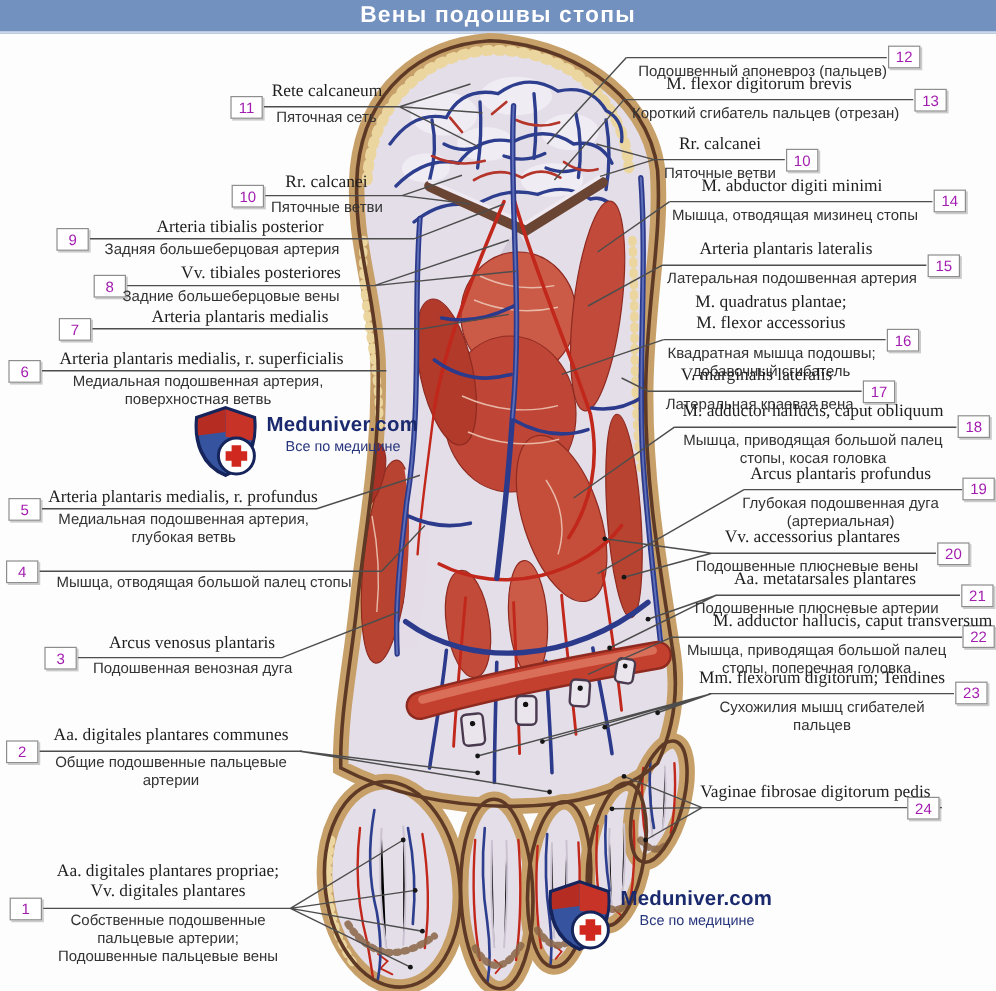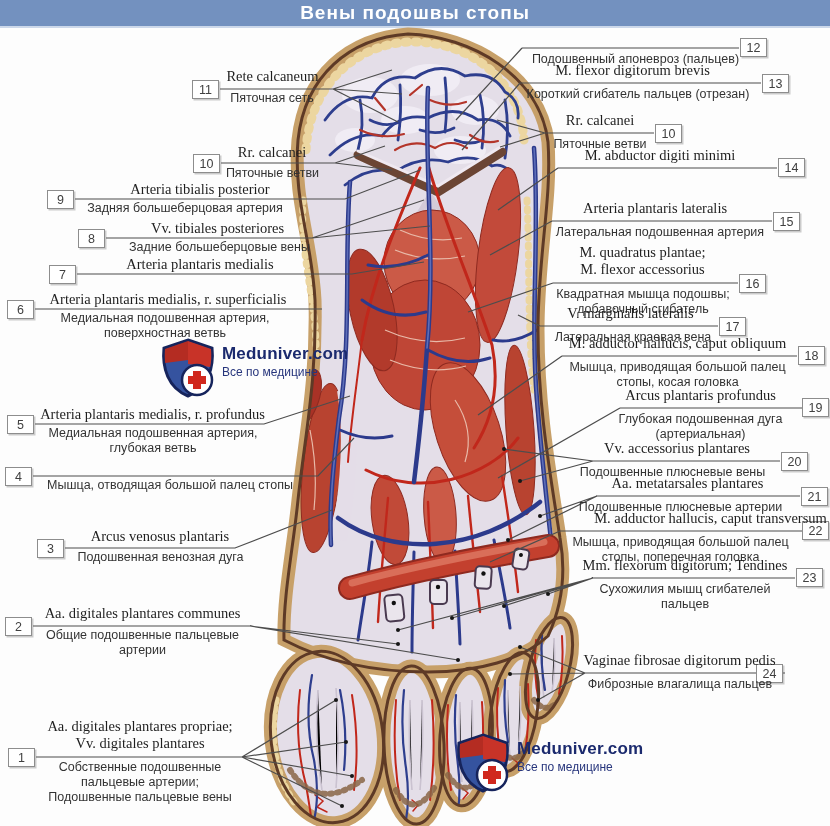--- a/index.html
+++ b/index.html
@@ -7,25 +7,25 @@
          font-family:"Liberation Sans",sans-serif;}
   #titlebar{position:absolute;left:0;top:0;width:830px;height:26px;background:#7391bf;
             border-bottom:2px solid #ccd8ea;display:flex;align-items:center;justify-content:center;
             color:#fff;font-size:19px;font-weight:bold;letter-spacing:1px;}
   svg.layer{position:absolute;left:0;top:0;}
   .latin{position:absolute;font-family:"Liberation Serif",serif;font-size:14.5px;line-height:17px;
          color:#1e1e1e;text-align:center;white-space:pre;}
   .rus{position:absolute;font-size:12.5px;line-height:15px;color:#333;text-align:center;white-space:pre;}
   .numbox{position:absolute;width:27px;height:19px;background:#fff;border:1.5px solid #8d8d8d;
           box-shadow:1.5px 1.5px 0 rgba(110,110,110,.35);box-sizing:border-box;
-          display:flex;align-items:center;justify-content:center;font-size:12.5px;color:#404040;}
+          display:flex;align-items:center;justify-content:center;font-size:12.5px;color:#a21caf;}
   .logo{position:absolute;display:flex;align-items:flex-start;}
   .logo-text{margin-left:6px;margin-top:6px;}
   .logo-name{font-size:17px;font-weight:bold;color:#1b2a6e;letter-spacing:.2px;}
-  .logo-tag{font-size:12px;color:#27357c;margin-top:1px;}
+  .logo-tag{font-size:12px;color:#27357c;margin-top:1px;margin-left:16px;}
 </style>
 </head>
 <body>
 
 <div id="stage">
 
   <div id="titlebar">
     <span>Вены подошвы стопы</span>
   </div>
 
@@ -296,21 +296,21 @@
   <div class="numbox" style="left:193px;top:154px">10</div>
   <div class="latin" style="left:212px;top:144px;width:120px">Rr. calcanei</div>
   <div class="rus" style="left:205px;top:166px;width:135px">Пяточные ветви</div>
 
   <div class="numbox" style="left:47px;top:190px">9</div>
   <div class="latin" style="left:75px;top:181px;width:250px">Arteria tibialis posterior</div>
   <div class="rus" style="left:55px;top:201px;width:260px">Задняя большеберцовая артерия</div>
 
   <div class="numbox" style="left:78px;top:229px">8</div>
   <div class="latin" style="left:105px;top:220px;width:225px">Vv. tibiales posteriores</div>
-  <div class="rus" style="left:92px;top:240px;width:255px">Задние большеберцовые вены</div>
+  <div class="rus" style="left:65px;top:240px;width:255px">Задние большеберцовые вены</div>
 
   <div class="numbox" style="left:49px;top:265px">7</div>
   <div class="latin" style="left:80px;top:256px;width:240px">Arteria plantaris medialis</div>
 
   <div class="numbox" style="left:7px;top:300px">6</div>
   <div class="latin" style="left:28px;top:291px;width:280px">Arteria plantaris medialis, r. superficialis</div>
   <div class="rus" style="left:35px;top:311px;width:260px">Медиальная подошвенная артерия,
 поверхностная ветвь</div>
 
   <div class="numbox" style="left:7px;top:415px">5</div>
@@ -343,20 +343,21 @@
   <div class="numbox" style="left:762px;top:74px">13</div>
   <div class="latin" style="left:520px;top:62px;width:225px">M. flexor digitorum brevis</div>
   <div class="rus" style="left:518px;top:87px;width:240px">Короткий сгибатель пальцев (отрезан)</div>
 
   <div class="numbox" style="left:655px;top:124px">10</div>
   <div class="latin" style="left:540px;top:112px;width:120px">Rr. calcanei</div>
   <div class="rus" style="left:535px;top:137px;width:130px">Пяточные ветви</div>
 
   <div class="numbox" style="left:778px;top:158px">14</div>
   <div class="latin" style="left:545px;top:147px;width:230px">M. abductor digiti minimi</div>
+  <div class="rus" style="left:545px;top:172px;width:235px">Мышца, отводящая мизинец стопы</div>
 
   <div class="numbox" style="left:773px;top:212px">15</div>
   <div class="latin" style="left:545px;top:200px;width:220px">Arteria plantaris lateralis</div>
   <div class="rus" style="left:540px;top:225px;width:240px">Латеральная подошвенная артерия</div>
 
   <div class="numbox" style="left:739px;top:274px">16</div>
   <div class="latin" style="left:545px;top:244px;width:195px">M. quadratus plantae;
 M. flexor accessorius</div>
   <div class="rus" style="left:538px;top:287px;width:210px">Квадратная мышца подошвы;
 добавочный сгибатель</div>
@@ -388,21 +389,20 @@
   <div class="rus" style="left:558px;top:535px;width:245px">Мышца, приводящая большой палец
 стопы, поперечная головка</div>
 
   <div class="numbox" style="left:796px;top:568px">23</div>
   <div class="latin" style="left:575px;top:557px;width:220px">Mm. flexorum digitorum; Tendines</div>
   <div class="rus" style="left:580px;top:582px;width:210px">Сухожилия мышц сгибателей
 пальцев</div>
 
   <div class="numbox" style="left:756px;top:664px">24</div>
   <div class="latin" style="left:572px;top:652px;width:215px">Vaginae fibrosae digitorum pedis</div>
-  <div class="rus" style="left:565px;top:677px;width:230px">Фиброзные влагалища пальцев</div>
 
   <div class="logo" style="left:160px;top:338px">
     <svg width="56" height="60" viewBox="0 0 56 60">
       <path d="M28,2 L52,10 C54,30 48,50 28,58 C8,50 2,30 4,10 Z" fill="#35539f" stroke="#16245c" stroke-width="3"></path>
       <path d="M28,3 L51,11 C51.6,18 51.3,24 50.2,29 L28,26 Z" fill="#c83328"></path>
       <path d="M28,3 L5,11 C4.6,16 4.6,20 5.2,25 L28,22 Z" fill="#b42c22"></path>
       <circle cx="37" cy="42" r="15" fill="#fff" stroke="#16245c" stroke-width="2.5"></circle>
       <path d="M33,33 h8 v5 h5 v8 h-5 v5 h-8 v-5 h-5 v-8 h5 Z" fill="#d0281e"></path>
     </svg>
     <div class="logo-text">

